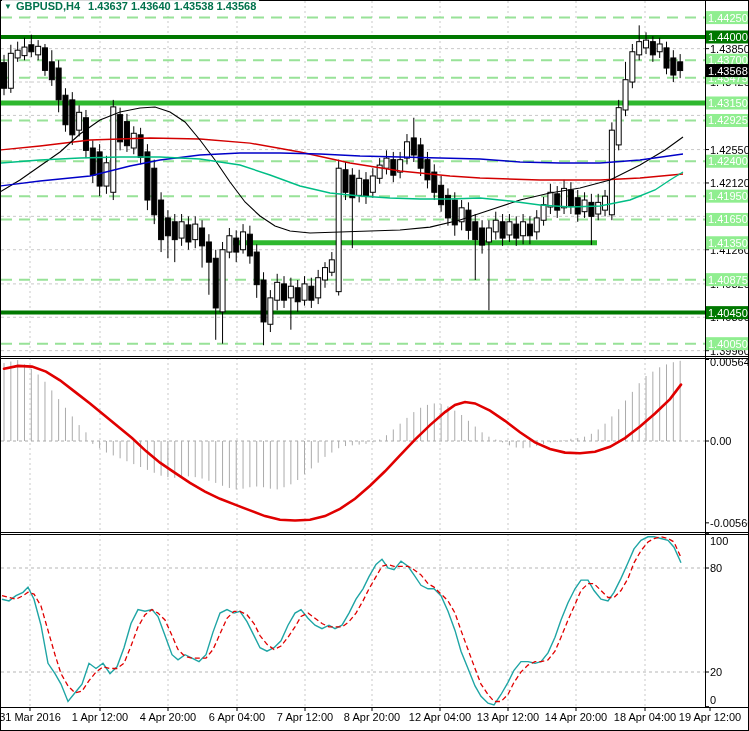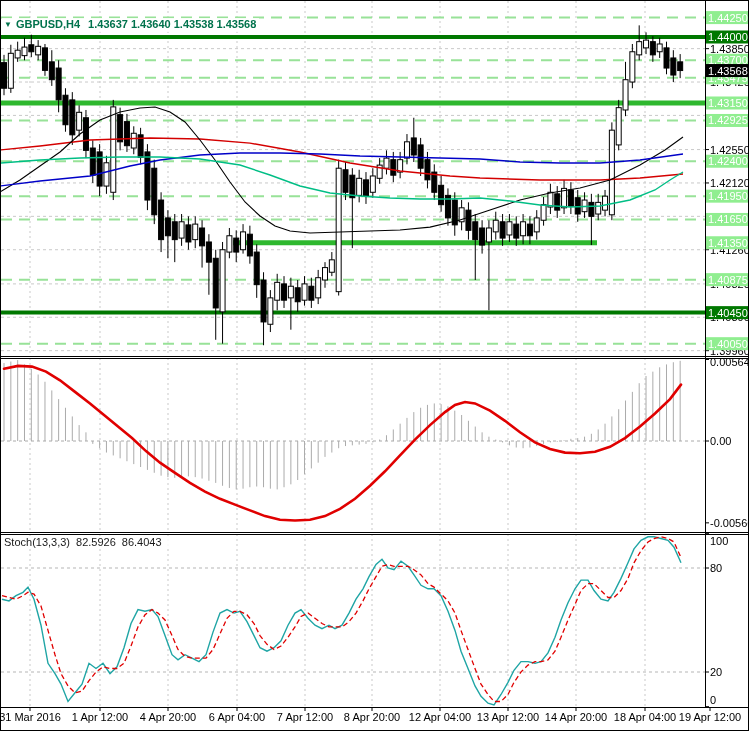--- a/index.html
+++ b/index.html
@@ -1,21 +1,21 @@
 <!DOCTYPE html>
 <html><head>
 <meta charset="utf-8">
 <style>
   html,body{margin:0;padding:0;background:#e8e8e8;}
   .chart-window{position:relative;width:749px;height:731px;background:#ffffff;
     font-family:"Liberation Sans","DejaVu Sans",sans-serif;overflow:hidden;}
   svg{position:absolute;left:0;top:0;}
   .panel-title{position:absolute;font-size:11px;line-height:13px;color:#222;
     background:rgba(255,255,255,0.85);padding:0 3px 0 2px;white-space:nowrap;z-index:5;}
-  .main-title{left:2px;top:18px;font-weight:bold;}
+  .main-title{left:2px;top:0;font-weight:bold;}
   .main-title .sym{margin-right:8px;}
   .ind-title{font-weight:normal;color:#1a1a1a;}
   .ind-title span{margin-right:6px;}
   .dd-icon{font-size:8px;margin-right:4px;position:relative;top:-1px;}
 </style>
 </head>
 <body>
 
 <div class="chart-window">
   <svg id="chart-svg" width="749" height="731" viewBox="0 0 749 731">
@@ -493,16 +493,13 @@
         <line x1="0.5" y1="707.5" x2="748.5" y2="707.5" stroke="#000"></line>
         <line x1="705.5" y1="0.5" x2="705.5" y2="707.5" stroke="#000"></line>
       </g>
     </svg>
 
   <div class="panel-title main-title" id="main-title" style="color: rgb(0, 114, 76);">
     <span class="dd-icon">▼</span><span class="sym">GBPUSD,H4</span><span>1.43637 1.43640 1.43538 1.43568</span>
   </div>
 
 
-  <div class="panel-title ind-title" id="stoch-title" style="left:2px;top:536px;">
-    <span>Stoch(13,3,3)</span><span>82.5926</span><span>86.4043</span>
-  </div>
 </div>
 
 </body></html>

